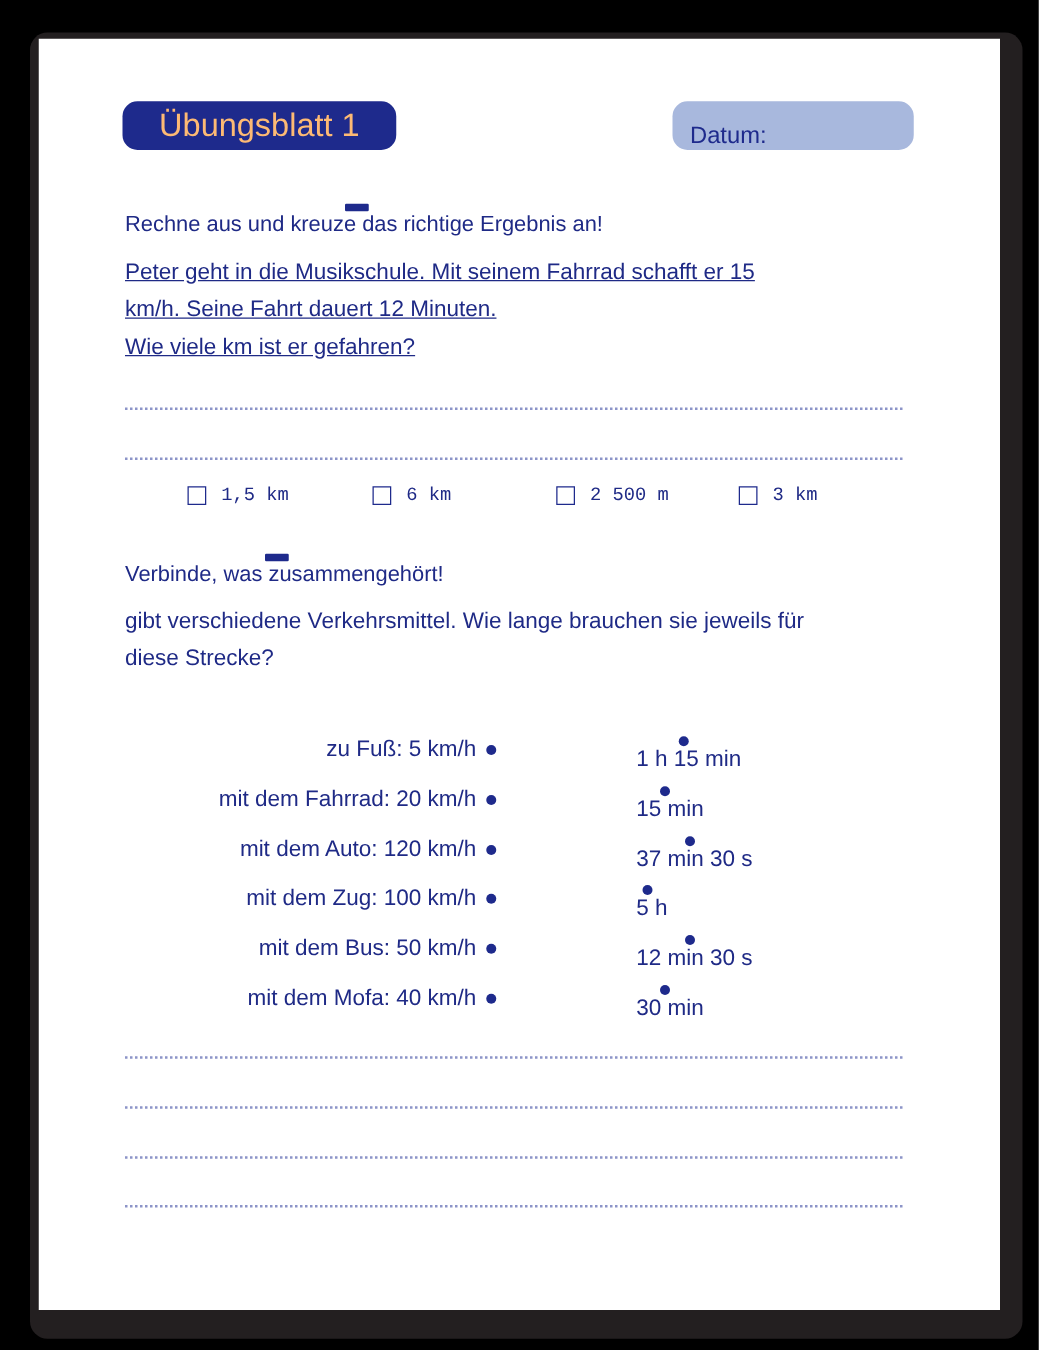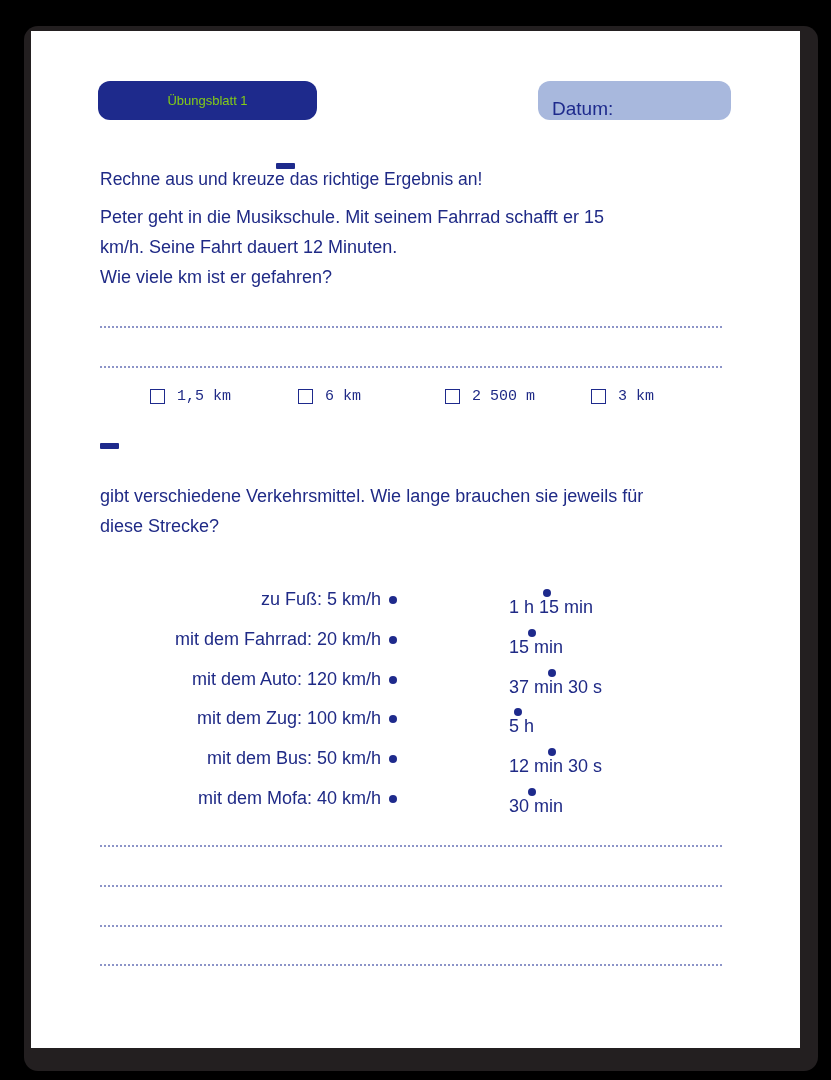--- a/index.html
+++ b/index.html
@@ -12,22 +12,22 @@
   .frame {
     position: absolute; left: 24px; top: 26px; width: 794px; height: 1045px;
     background: #231f20; border-radius: 14px;
   }
   .page {
     position: absolute; left: 31px; top: 31px; width: 769px; height: 1017px;
     background: #ffffff;
   }
   .title-pill {
     position: absolute; left: 98px; top: 81px; width: 219px; height: 39px;
-    background: #1e2a8c; border-radius: 12px; color: #84cc16;
-    font-size: 13px; display: flex; align-items: center; justify-content: center;
+    background: #1e2a8c; border-radius: 12px; color: #fdba74;
+    font-size: 26px; display: flex; align-items: center; justify-content: center;
   }
   .date-pill {
     position: absolute; left: 538px; top: 81px; width: 193px; height: 39px;
     background: #a8b8dd; border-radius: 12px; color: #1e2a8c;
     font-size: 19px; display: flex; align-items: flex-end; padding-left: 14px; box-sizing: border-box;
   }
   .task-head {
     position: absolute; left: 100px; font-size: 17.5px; display: flex; align-items: center; flex-direction: column;
   }
   .task-head .bar { width: 19px; height: 6px; background: #1e2a8c; border-radius: 1px; margin-right: 12px; }
@@ -59,21 +59,21 @@
   <span>Übungsblatt 1</span>
 </div>
 <div class="date-pill">
   <span>Datum:</span>
 </div>
 
 <div class="task-head" style="top:163px;">
   <span class="bar"></span>
   <span>Rechne aus und kreuze das richtige Ergebnis an!</span>
 </div>
-<div class="para" style="top:202px;">
+<div class="para" style="top:202px;text-decoration:underline;">
   <div>Peter geht in die Musikschule. Mit seinem Fahrrad schafft er 15</div>
   <div>km/h. Seine Fahrt dauert 12 Minuten.</div>
   <div>Wie viele km ist er gefahren?</div>
 </div>
 <div class="dotline" style="top:326px;"></div>
 <div class="dotline" style="top:366px;"></div>
 
 <div class="options">
   <div class="opt" style="left:150px;">
     <span class="box"></span>
@@ -88,20 +88,21 @@
     <span>2 500 m</span>
   </div>
   <div class="opt" style="left:591px;">
     <span class="box"></span>
     <span>3 km</span>
   </div>
 </div>
 
 <div class="task-head" style="top:443px;">
   <span class="bar"></span>
+  <span>Verbinde, was zusammengehört!</span>
 </div>
 <div class="para" style="top:481px;">
   <div>gibt verschiedene Verkehrsmittel. Wie lange brauchen sie jeweils für</div>
   <div>diese Strecke?</div>
 </div>
 
 <div class="match-row" style="top:589px;">
   <div class="match-left">
       <span>zu Fuß: 5 km/h</span>
       <span class="dot"></span>

